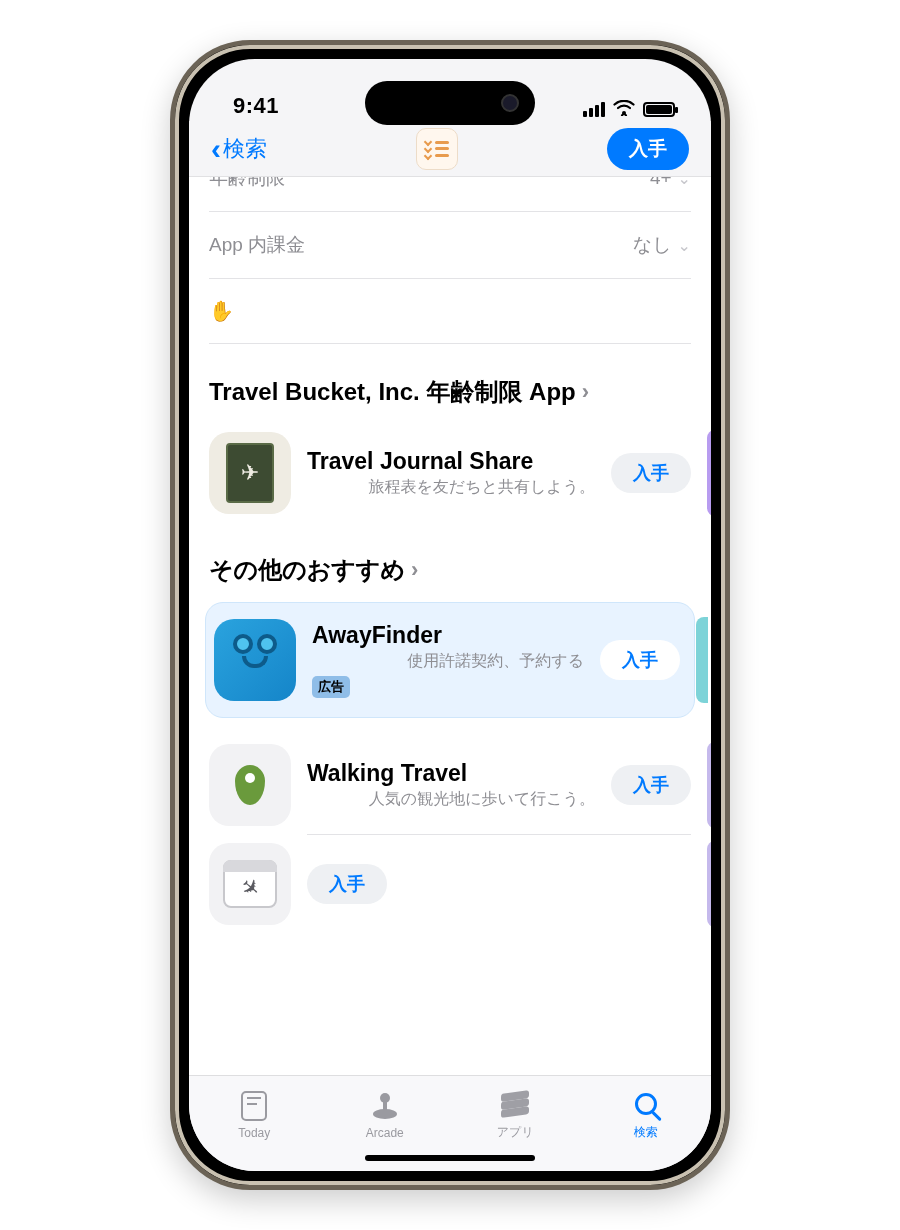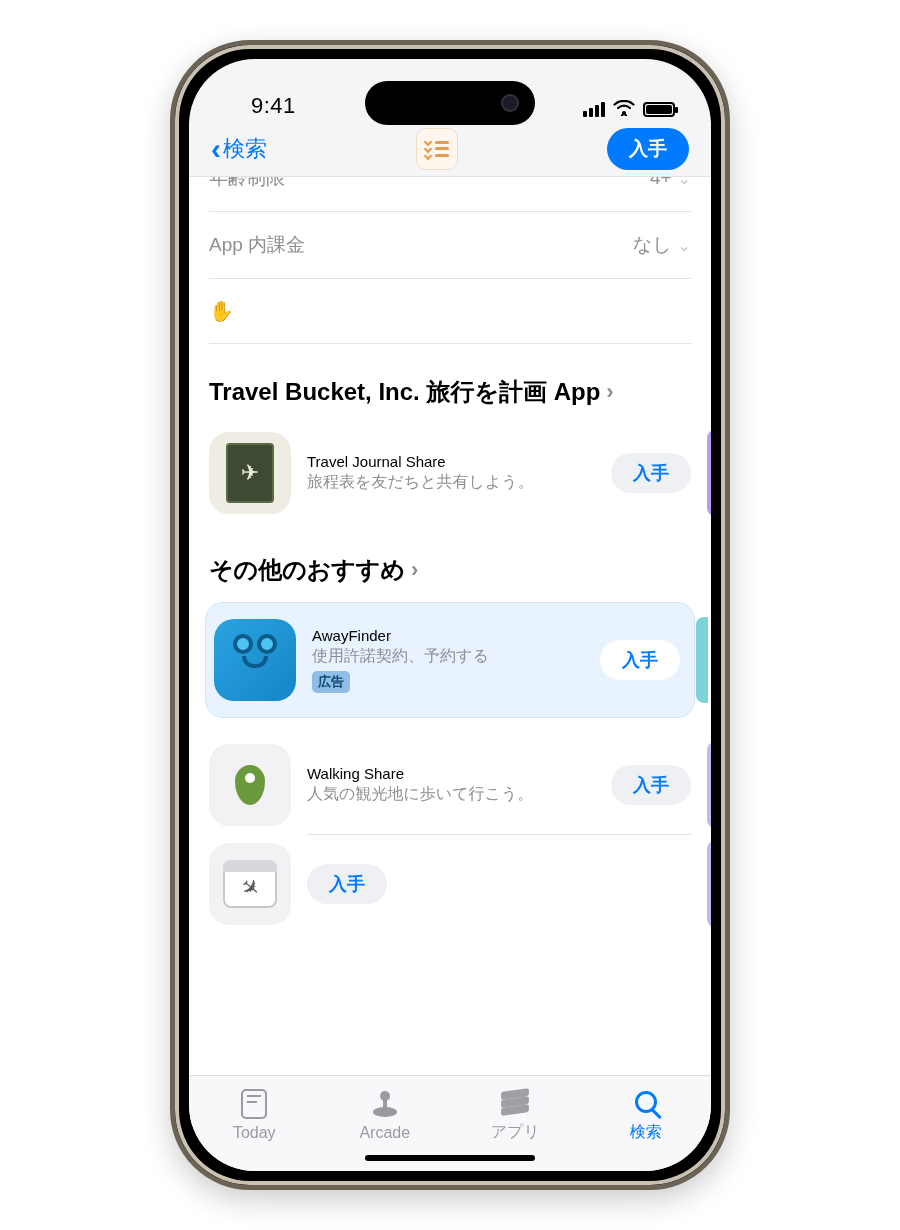--- a/index.html
+++ b/index.html
@@ -15,21 +15,21 @@
   .side-btn.left2 { left: -8px; top: 300px; width: 6px; height: 80px; }
   .side-btn.left3 { left: -8px; top: 400px; width: 6px; height: 80px; }
   .side-btn.right1 { right: -8px; top: 330px; width: 6px; height: 120px; }
 
   
   .island { position: absolute; top: 22px; left: 50%; transform: translateX(-50%); width: 170px; height: 44px; background: #000; border-radius: 30px; z-index: 50; }
   .island::after { content:""; position:absolute; right:16px; top:50%; transform:translateY(-50%); width:14px; height:14px; background:#1a1a2a; border-radius:50%; border:2px solid #333; }
 
   
   .status-bar { position: relative; height: 62px; display: flex; align-items: flex-end; justify-content: space-between; padding: 0 36px 2px 44px; z-index: 40; }
-  .status-time { font-size: 22px; font-weight: 400; letter-spacing: .5px; margin-left: 18px; }
+  .status-time { font-size: 22px; font-weight: 700; letter-spacing: .5px; }
   .status-icons { display: flex; align-items: center; gap: 8px; }
   .signal { display:flex; align-items:flex-end; gap:2px; }
   .signal span { width:4px; background:#000; border-radius:1px; }
   .signal span:nth-child(1){height:6px;} .signal span:nth-child(2){height:9px;} .signal span:nth-child(3){height:12px;} .signal span:nth-child(4){height:15px;}
   .wifi { font-size: 20px; line-height: 1; }
   .battery { width: 32px; height: 15px; border: 2px solid #000; border-radius: 4px; position: relative; }
   .battery::after { content:""; position:absolute; right:-5px; top:3px; width:3px; height:6px; background:#000; border-radius:1px; }
   .battery-fill { position:absolute; inset:1px; background:#000; border-radius:2px; }
 
   
@@ -52,38 +52,38 @@
   .info-row.link .ico { color:#007aff; font-size:20px; }
   .chev-down { color:#c7c7cc; font-size:16px; }
   .info-row.last { border-bottom: none; }
 
   .section-head { display:flex; align-items:center; gap:6px; font-size:24px; font-weight:700; margin-top: 32px; margin-bottom: 16px; color:#000; }
   .section-head .chev-r { color:#8e8e93; font-size:22px; font-weight:700; }
 
   .app-row { display:flex; align-items:center; gap:16px; padding: 8px 0; position:relative; }
   .app-icon { width: 82px; height: 82px; border-radius: 20px; flex: 0 0 82px; display:flex; align-items:center; justify-content:center; }
   .app-meta { flex: 1; min-width:0; }
-  .app-title { font-size: 15px; font-weight: 400; color:#000; margin-bottom:2px; white-space:nowrap; overflow:hidden; text-overflow:ellipsis; }
-  .app-sub { font-size: 16px; color:#8e8e93; }
-  .ad-badge { display:inline-block; background:#8fbde8; color:#0c4a6e; font-size:13px; font-weight:600; padding:2px 6px; border-radius:5px; margin-top:4px; }
+  .app-title { font-size: 23px; font-weight: 700; color:#000; margin-bottom:2px; white-space:nowrap; overflow:hidden; text-overflow:ellipsis; }
+  .app-sub { font-size: 16px; color:#8e8e93;text-align:right; }
+  .ad-badge { display:inline-block; background:#8fbde8; color:#000000; font-size:13px; font-weight:600; padding:2px 6px; border-radius:5px; margin-top:4px; }
   .get-btn { background:#eef0f3; color:#007aff; font-weight:700; font-size:18px; padding: 8px 22px; border-radius: 20px; }
   .app-row.sponsored .get-btn { background:#fff; }
 
   .sponsored-card { background:#e8f3ff; border:1px solid #cfe6fb; border-radius:18px; padding: 8px 14px 8px 8px; margin: 14px -4px; }
 
   .app-row .peek { position:absolute; right:-28px; top:6px; bottom:6px; width:12px; border-radius:8px 0 0 8px; }
   .peek.purple { background:#b89cf0; }
   .peek.teal { background:#7dd3d8; }
   .peek.lav { background:#c5b9ec; }
 
   .row-sep { height:1px; background:#e3e3e6; margin-left: 98px; }
 
   
   .tab-bar { position:absolute; bottom:0; left:0; right:0; height:96px; background:rgba(248,248,250,.96); border-top:1px solid rgba(0,0,0,.1); display:flex; padding-bottom:18px; }
-  .tab { flex:1; display:flex; flex-direction:column; align-items:center; justify-content:center; gap:4px; font-size:16px; color:#9a9aa0; }
+  .tab { flex:1; display:flex; flex-direction:column; align-items:center; justify-content:center; gap:4px; font-size:12px; color:#9a9aa0; }
   .tab.active { color:#007aff; }
   .tab .ti { font-size:28px; height:32px; display:flex; align-items:center; }
   .home-ind { position:absolute; bottom:10px; left:50%; transform:translateX(-50%); width:170px; height:6px; background:#000; border-radius:4px; }
 
   
   .mini-checklist { width:24px; height:20px; position:relative; }
   .mini-checklist::before, .mini-checklist::after { content:""; position:absolute; left:10px; right:0; height:3px; background:#e89b4d; border-radius:2px; }
   .mini-checklist::before { top:2px; }
   .mini-checklist::after { bottom:2px; }
   .mini-checklist span { position:absolute; left:10px; right:0; top:8px; height:3px; background:#e89b4d; border-radius:2px; }
@@ -196,21 +196,21 @@
             </span>
         </div>
 
 
         <div class="info-row link">
           <span class="ico ic-hand">✋</span>
         </div>
 
 
         <div class="section-head">
-          <span>Travel Bucket, Inc. 旅行を計画 App</span>
+          <span>Travel Bucket, Inc. 年齢制限 App</span>
           <span class="chev-r">›</span>
         </div>
 
         <div class="app-row">
           <div class="app-icon icon-journal">
               <div class="book">
                 <span>✈</span>
               </div>
             </div>
           <div class="app-meta">
@@ -245,21 +245,21 @@
             <div class="get-btn">入手</div>
             <div class="peek teal"></div>
           </div>
         </div>
 
         <div class="app-row" style="margin-top:18px;">
           <div class="app-icon icon-walk">
               <div class="pin"></div>
             </div>
           <div class="app-meta">
-            <div class="app-title">Walking Share</div>
+            <div class="app-title">Walking Travel</div>
             <div class="app-sub">人気の観光地に歩いて行こう。</div>
           </div>
           <div class="get-btn">入手</div>
           <div class="peek lav"></div>
         </div>
 
         <div class="row-sep"></div>
 
         <div class="app-row">
           <div class="app-icon icon-flight">

